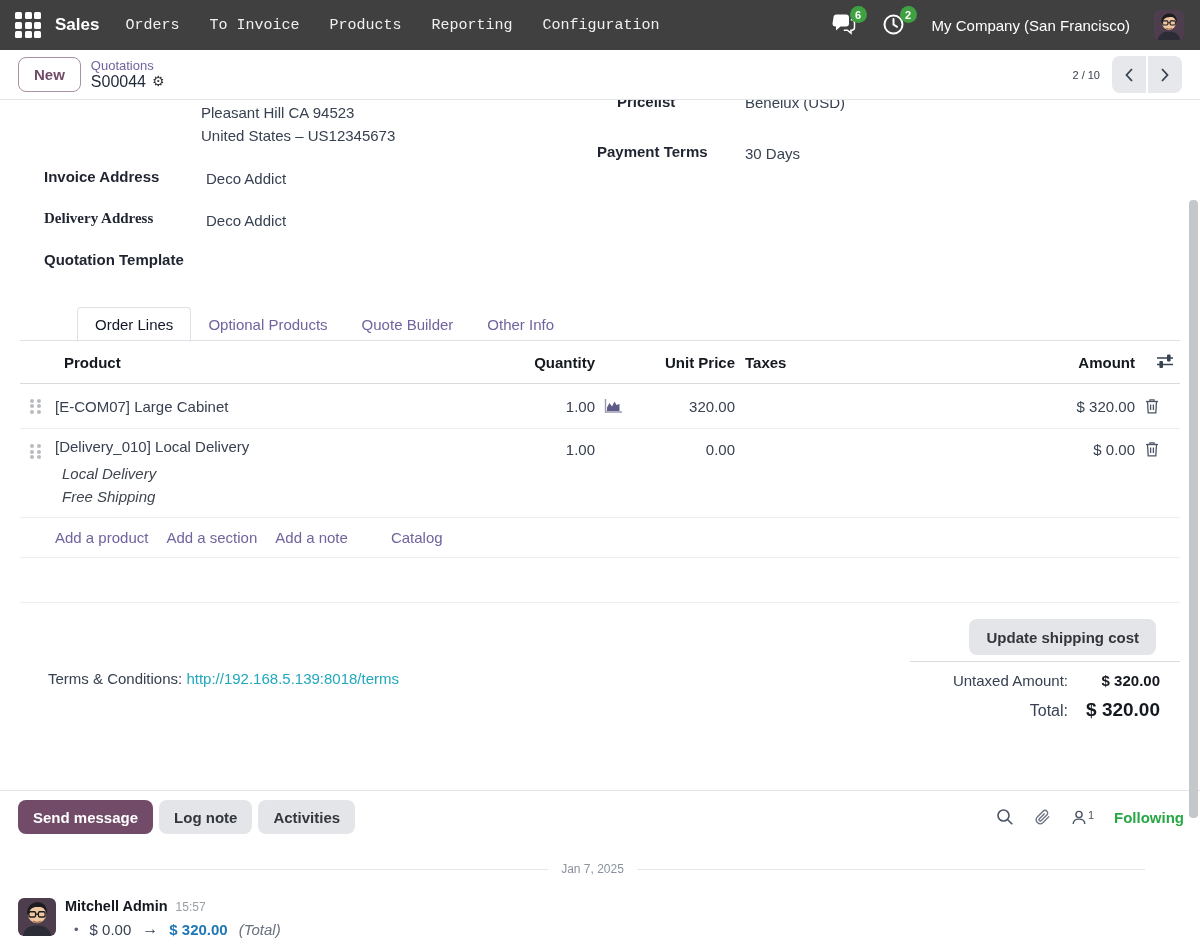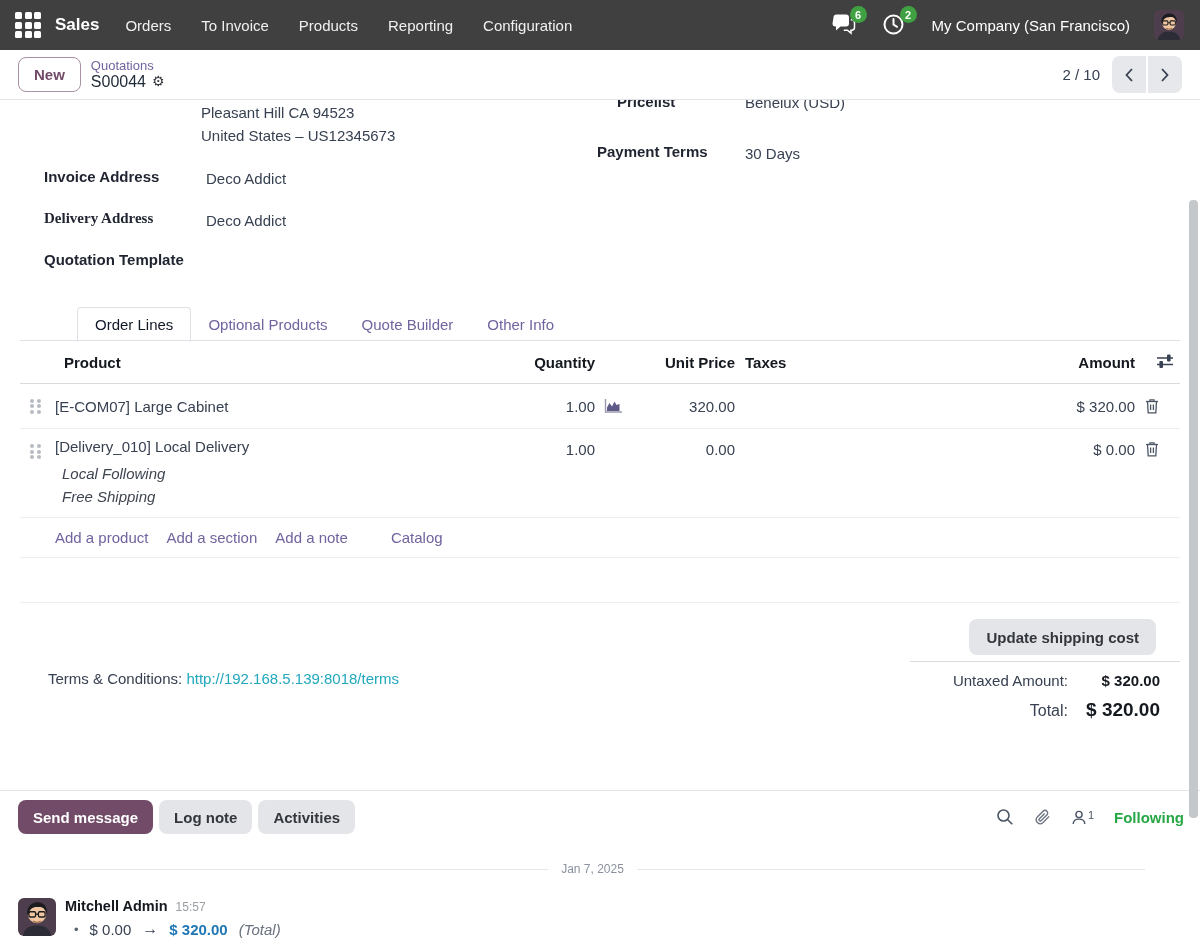--- a/index.html
+++ b/index.html
@@ -7,40 +7,40 @@
     font-family:"Liberation Sans", sans-serif; color:#374151; font-size:15px; }
 
   
   .navbar { position:absolute; left:0; top:0; width:1200px; height:50px;
     background:#404040; display:flex; align-items:center; color:#fff; }
   .apps-grid { width:26px; height:26px; margin-left:15px; display:grid;
     grid-template-columns:repeat(3,7px); grid-template-rows:repeat(3,7px); gap:2.5px; cursor:pointer; }
   .apps-grid span { background:#fff; border-radius:1.5px; }
   .app-name { font-size:17px; font-weight:bold; margin:0 26px 0 14px; cursor:pointer; }
   .nav-menu { display:flex; gap:30px; font-size:15px; }
-  .nav-menu .nav-item { color:rgba(255,255,255,.92); cursor:pointer; }
+  .nav-menu .nav-item { color:rgba(255,255,255,.92); cursor:pointer;font-family:Liberation Mono, monospace; }
   .nav-right { margin-left:auto; display:flex; align-items:center; gap:24px; padding-right:16px; }
   .nav-icon { position:relative; width:26px; height:24px; cursor:pointer; }
   .badge { position:absolute; top:-7px; right:-9px; min-width:17px; height:17px; padding:0 4px;
     background:#3fa142; border-radius:9px; color:#fff; font-size:11px; font-weight:bold;
     display:flex; align-items:center; justify-content:center; }
   .company { font-size:15px; color:#fff; cursor:pointer; }
   .nav-avatar { width:30px; height:30px; border-radius:5px; overflow:hidden; cursor:pointer; }
 
   
   .control-panel { position:absolute; left:0; top:50px; width:1200px; height:50px;
     background:#fff; border-bottom:1px solid #e2e4e8; display:flex; align-items:center; }
   .btn-new { margin-left:18px; height:35px; padding:0 15px; background:#fff;
     border:1px solid #a990a3; border-radius:8px; color:#714B67; font-size:15px; font-weight:bold; cursor:pointer; }
   .bc-block { margin-left:10px; line-height:1.1; }
   .bc-parent { font-size:13px; color:#71639e; cursor:pointer; display:block; }
   .bc-current { font-size:16px; color:#1f2937; display:flex; align-items:center; gap:6px; }
   .gear { font-size:14px; color:#33363d; cursor:pointer; }
   .cp-right { margin-left:auto; display:flex; align-items:center; gap:12px; padding-right:18px; }
-  .pager-text { font-size:15px; color:#374151; }
+  .pager-text { font-size:11px; color:#374151; }
   .pager-btns { display:flex; gap:2px; }
   .pager-btn { width:34px; height:37px; background:#e6e8eb; border:none; cursor:pointer;
     display:flex; align-items:center; justify-content:center; }
   .pager-btn.prev { border-radius:8px 0 0 8px; }
   .pager-btn.next { border-radius:0 8px 8px 0; }
 
   
   .content { position:absolute; left:0; top:100px; width:1200px; height:843px; background:#fff; overflow:hidden; }
   .abs { position:absolute; }
   .flabel { font-weight:bold; color:#1f2430; }
@@ -293,21 +293,21 @@
           <i></i>
           <i></i>
           <i></i>
           <i></i>
           <i></i>
           <i></i>
         </span>
       <span class="cell-prod">
         <span>[Delivery_010] Local Delivery</span>
         <div class="prod-notes">
-          <div>Local Following</div>
+          <div>Local Delivery</div>
           <div>Free Shipping</div>
         </div>
       </span>
       <span class="c-right num">1.00</span>
       <span></span>
       <span class="c-right num">0.00</span>
       <span class="c-taxes"></span>
       <span class="c-right num">$ 0.00</span>
       <span class="trash-btn num">
         <svg width="14" height="16" viewBox="0 0 14 16" fill="none" stroke="#4b5563" stroke-width="1.3">

